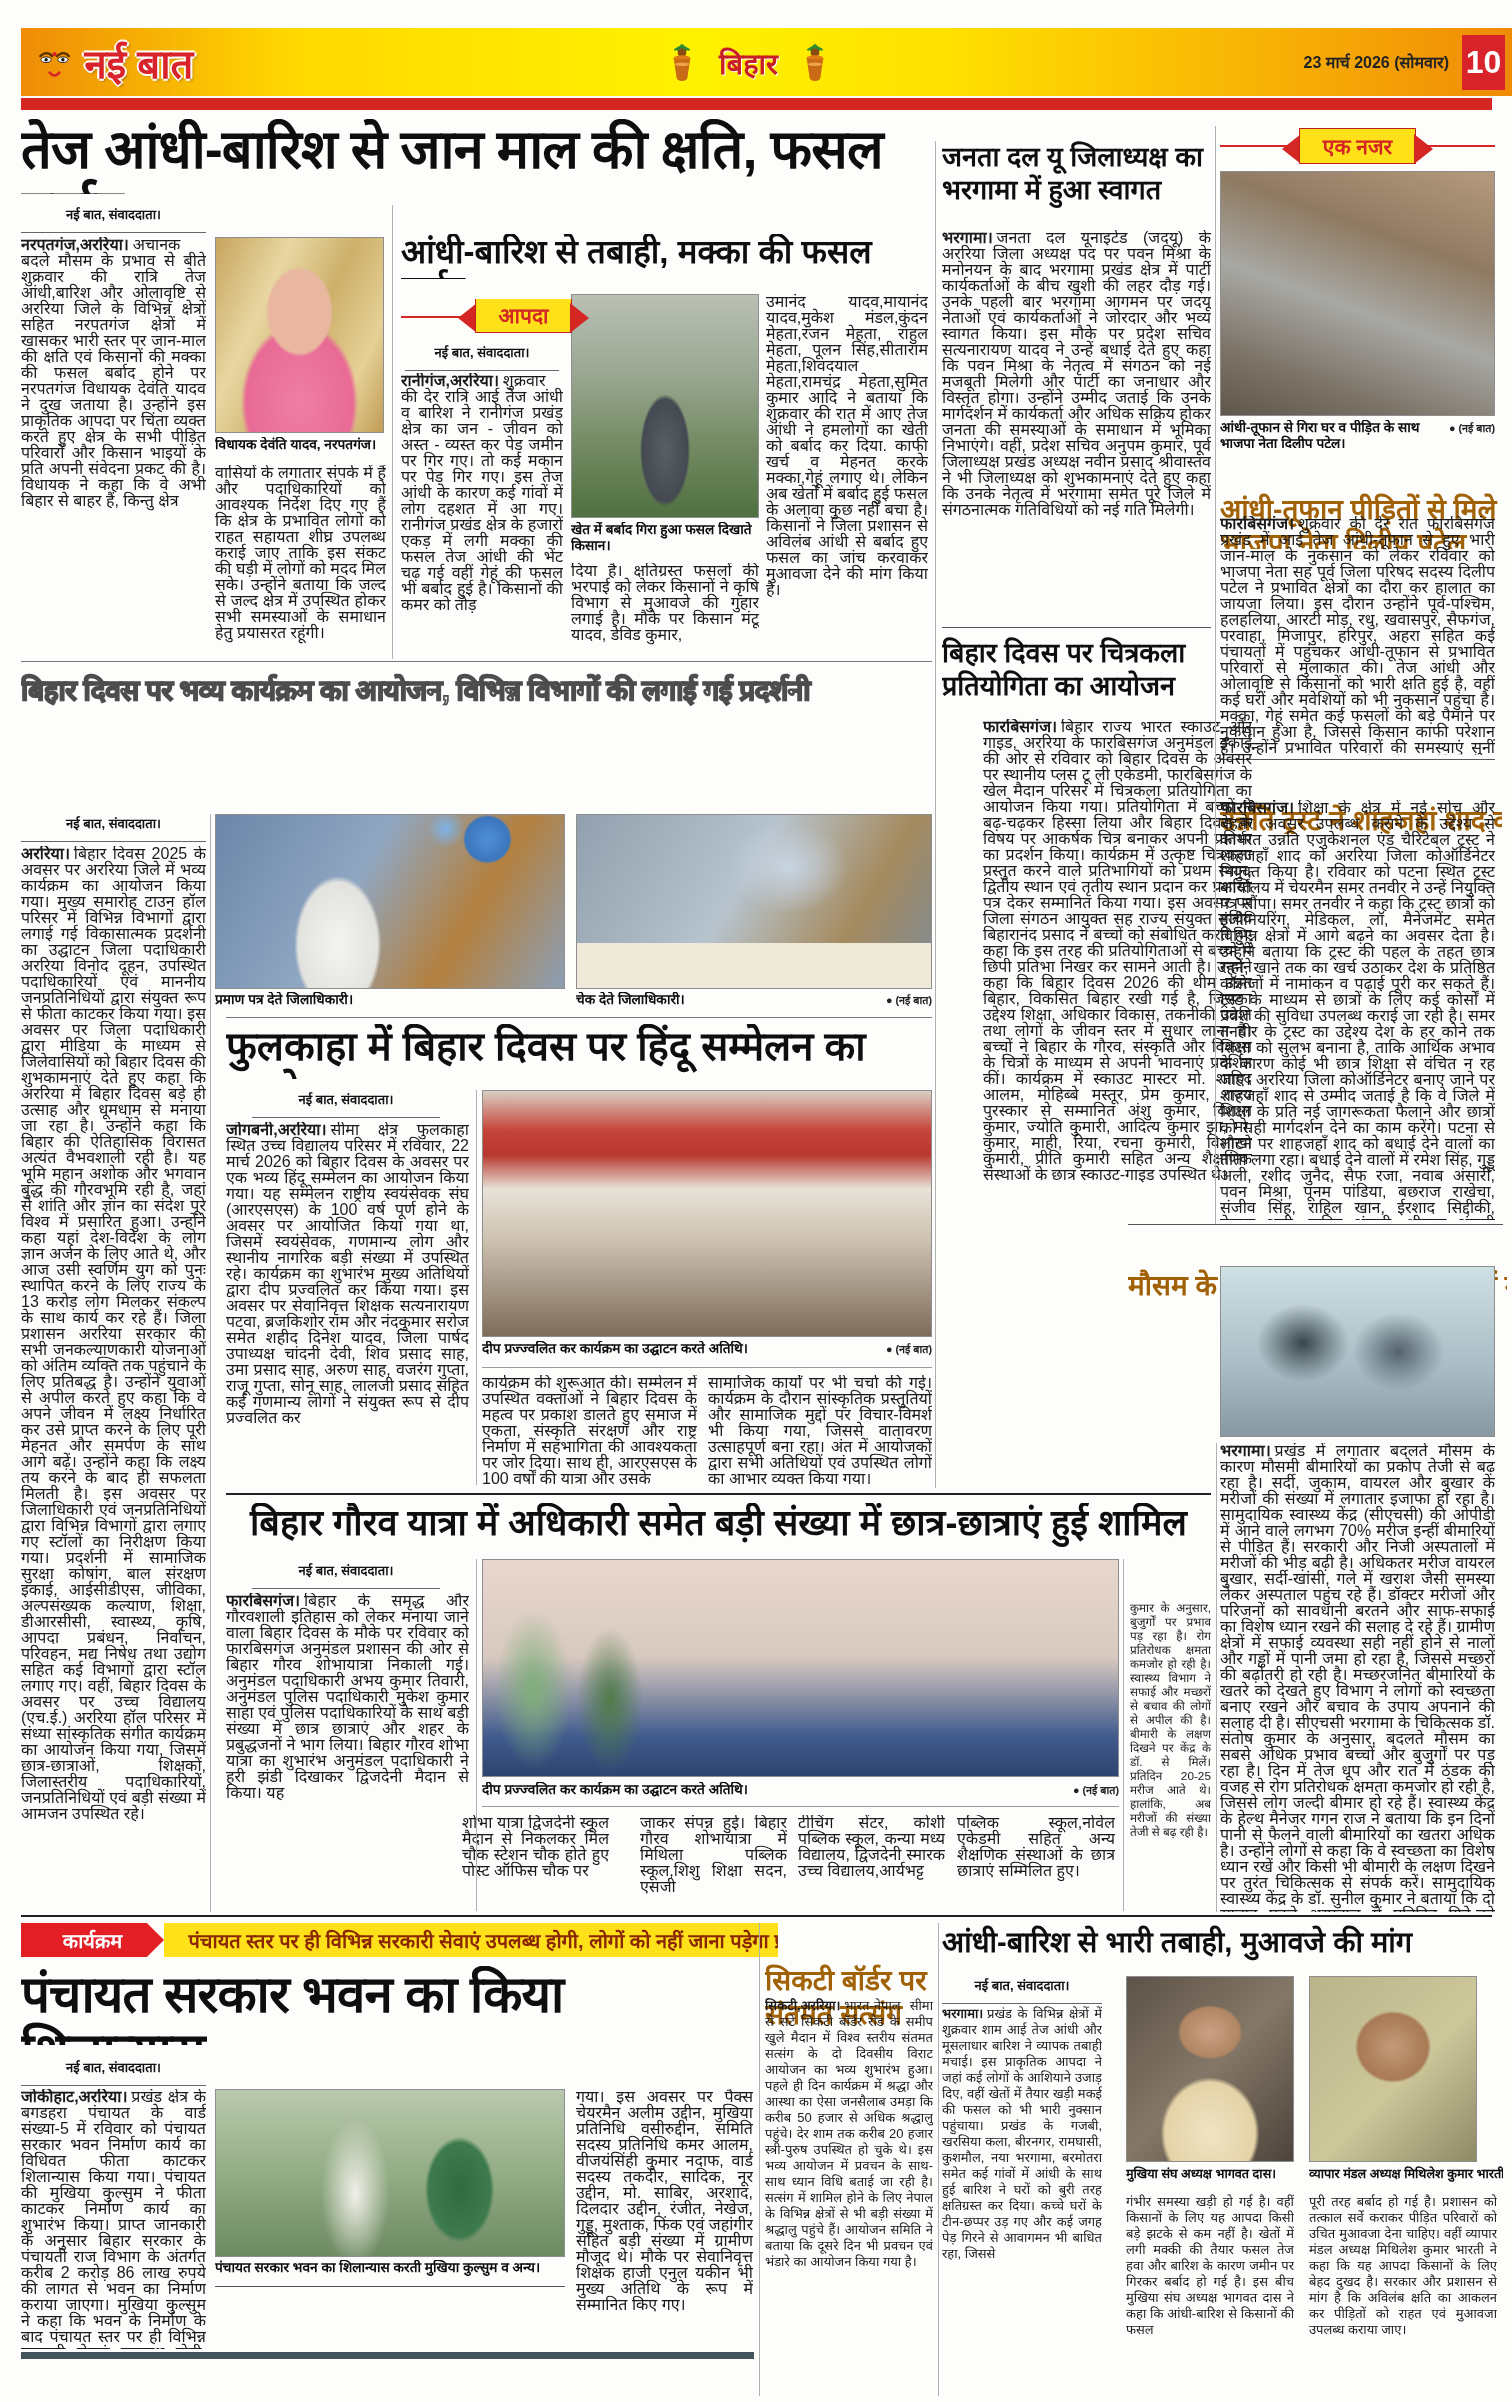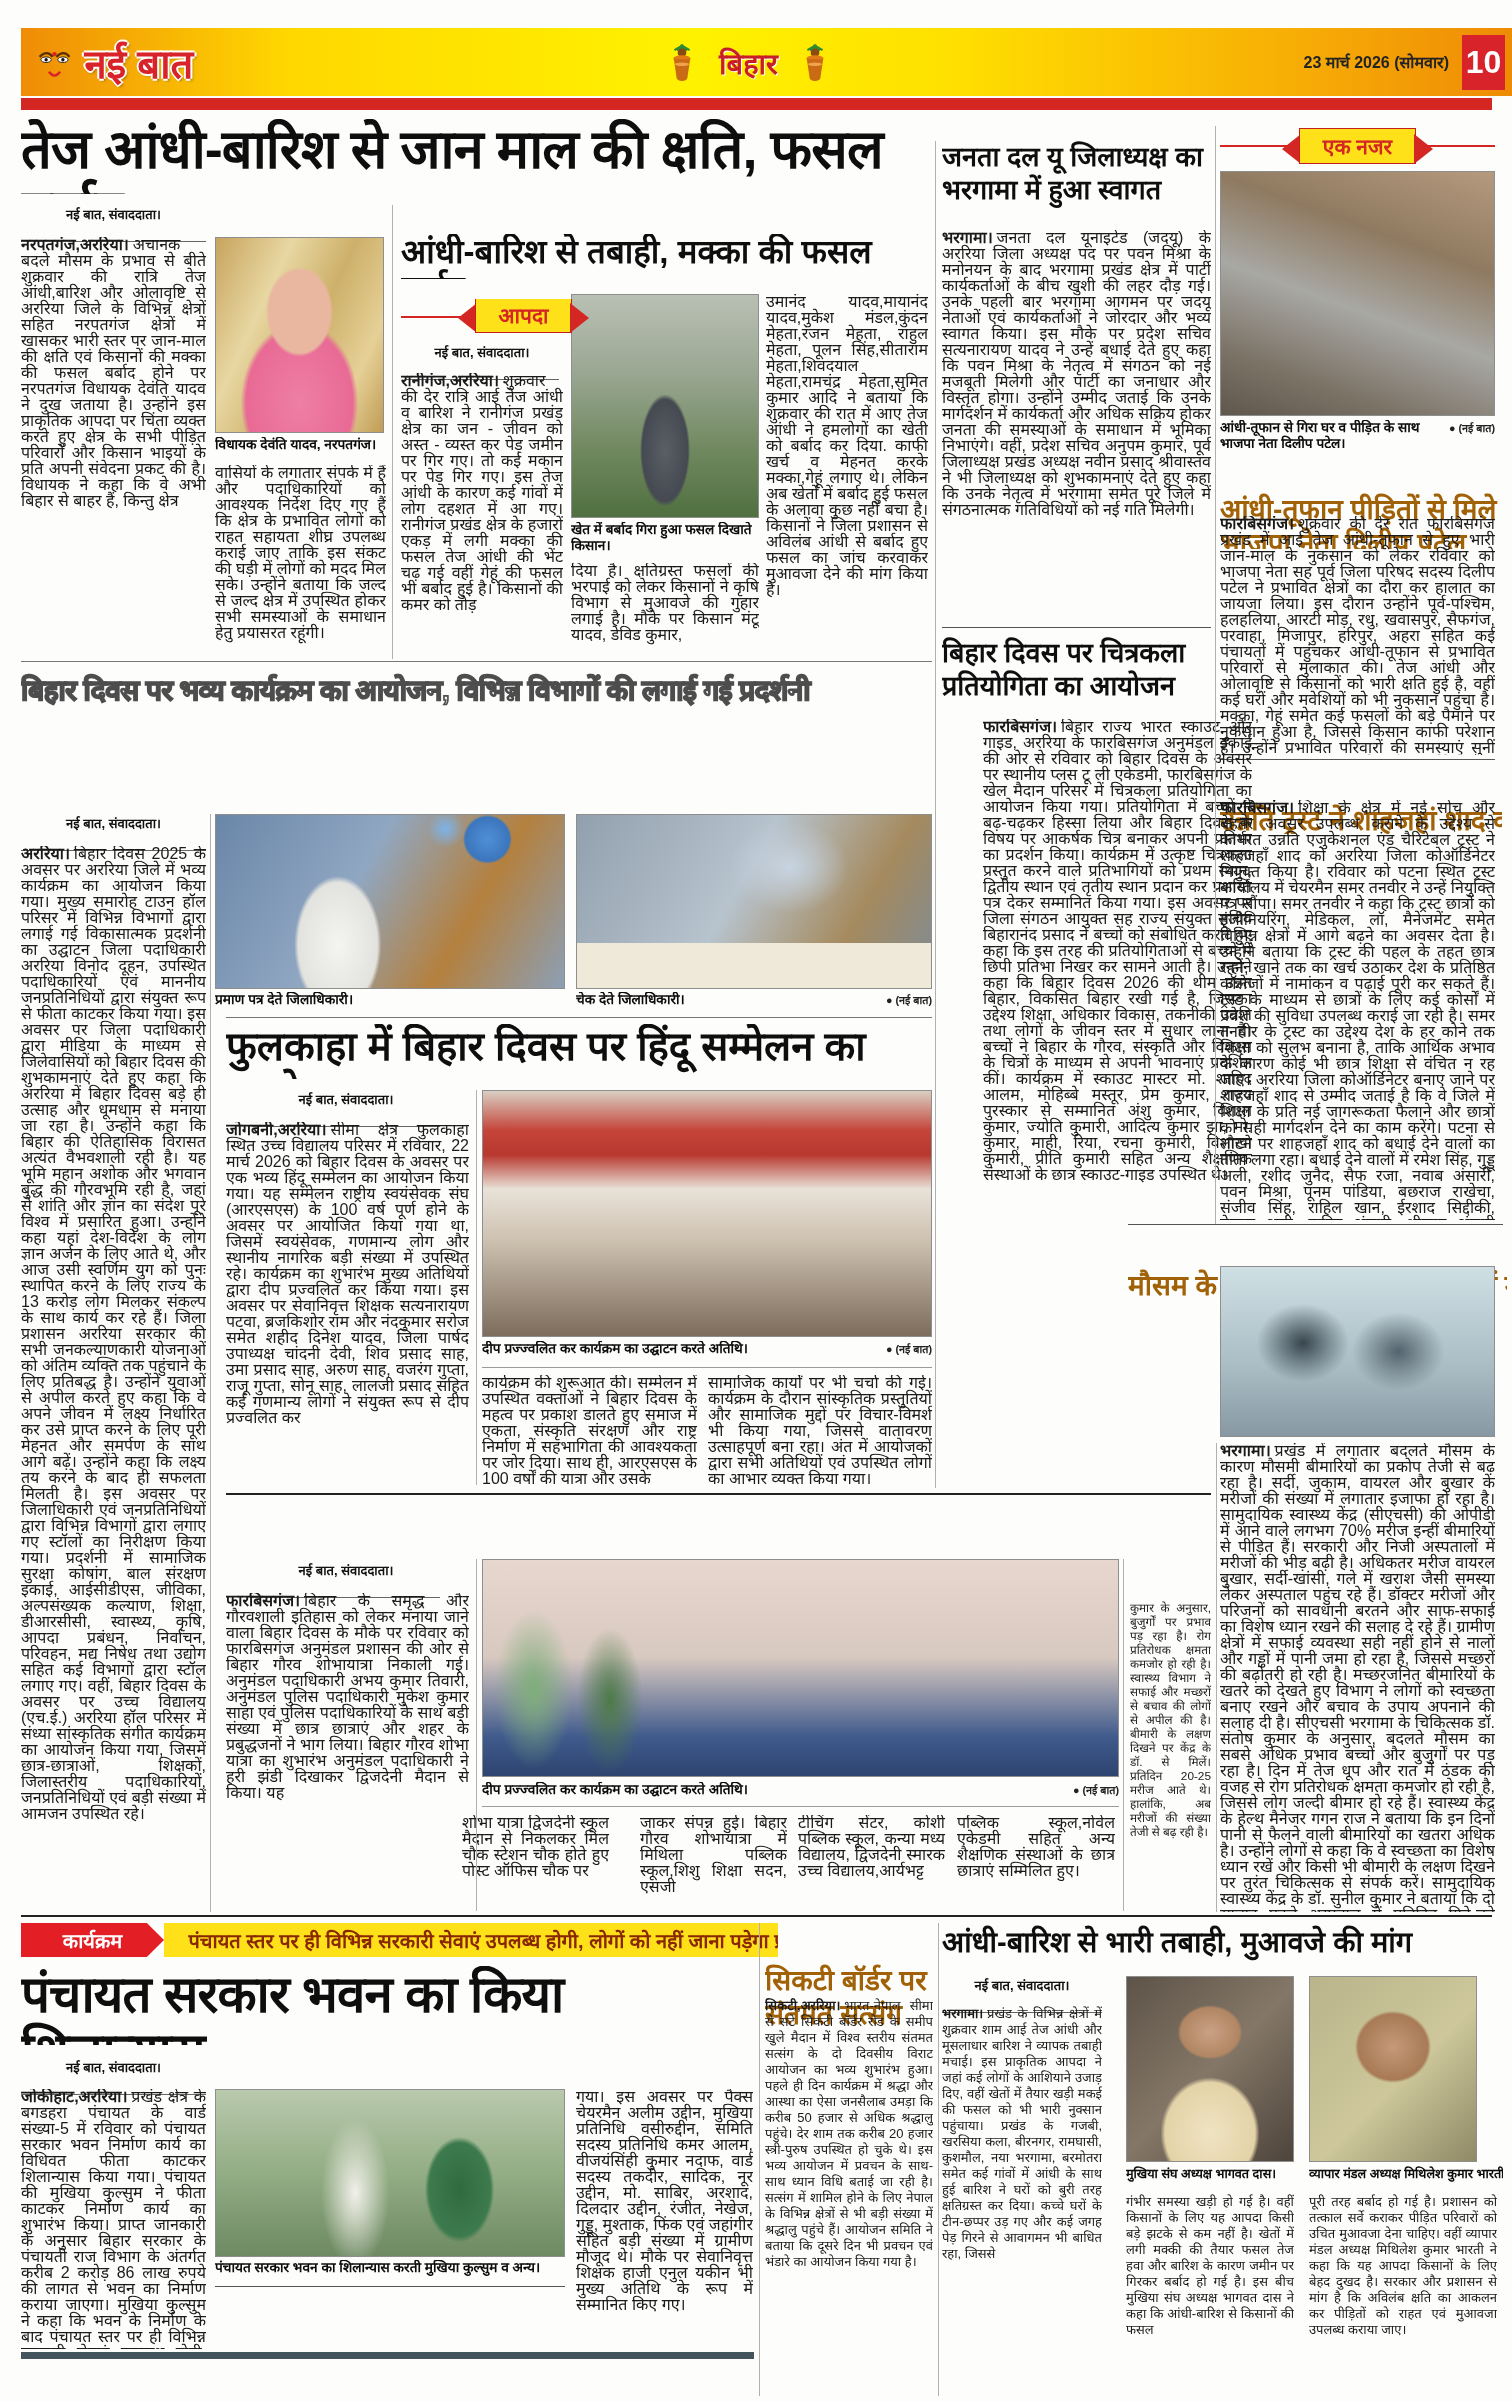--- a/index.html
+++ b/index.html
@@ -25,21 +25,21 @@
   
   .h-main{font-size:54px;line-height:1.12;font-weight:800;color:#0e0e0e;letter-spacing:-0.9px;}
   .h-xl{font-size:58px;line-height:1.1;font-weight:800;color:#0e0e0e;text-align:center;}
   .h-l{font-size:40px;line-height:1.12;font-weight:800;color:#0e0e0e;}
   .h-m{font-size:33px;line-height:1.1;font-weight:800;color:#0e0e0e;}
   .h-s{font-size:27px;line-height:1.22;font-weight:800;color:#0e0e0e;}
   .h-xs{font-size:28px;line-height:1.2;font-weight:800;color:#a16207;margin-top:39px;}
   .center{text-align:center;}
   .kicker-outline{font-size:28px;font-weight:800;color:#f3f3f3;-webkit-text-stroke:1.6px #4d4d4d;
     text-shadow:0 0 0.9px #555;letter-spacing:-0.5px;}
-  .by{font-weight:700;font-size:13px;text-align:center;border-bottom:0.9px solid #666;padding-bottom:13px;color:#111;}
+  .by{font-weight:700;font-size:13px;text-align:center;border-bottom:0.9px solid #666;padding-bottom:4px;color:#111;}
   .bt{font-size:16px;line-height:16px;text-align:justify;color:#1a1a1a;}
   .bt-sm{font-size:11.8px;line-height:14px;text-align:justify;color:#1a1a1a;}
   .dl{font-weight:800;margin-right:3.8px;}
   .cap{font-weight:700;font-size:13.7px;line-height:16px;color:#0c0c0c;}
   .caprow{display:flex;justify-content:space-between;align-items:flex-start;}
   .credit{font-size:10.8px;font-weight:700;color:#222;white-space:nowrap;margin-left:7.5px;}
   
   .ph{position:absolute;border:0.9px solid #8e8e8e;box-sizing:border-box;}
   .ph-devanti{background:radial-gradient(ellipse 56px 75px at 50% 38%,#e9b7a0 0%,#e9b7a0 55%,transparent 60%),
     radial-gradient(ellipse 89px 122px at 50% 85%,#ef7fa4 0%,#e86a95 60%,transparent 66%),
@@ -219,20 +219,21 @@
   <div class="ph ph-sammelan" style="left:482px;top:1090px;width:450px;height:247px;"></div>
   <div class="blk caprow" style="left:482px;top:1341px;width:450px;height:22.6px;">
     <span class="cap">दीप प्रज्ज्वलित कर कार्यक्रम का उद्घाटन करते अतिथि।</span>
     <span class="credit">● (नई बात)</span>
   </div>
   <div class="hr" style="left:482px;top:1367px;width:450px;"></div>
   <div class="blk bt" style="left:482px;top:1375px;width:215px;height:111px;">कार्यक्रम की शुरूआत की। सम्मेलन में उपस्थित वक्ताओं ने बिहार दिवस के महत्व पर प्रकाश डालते हुए समाज में एकता, संस्कृति संरक्षण और राष्ट्र निर्माण में सहभागिता की आवश्यकता पर जोर दिया। साथ ही, आरएसएस के 100 वर्षों की यात्रा और उसके</div>
   <div class="blk bt" style="left:708px;top:1375px;width:224px;height:111px;">सामाजिक कार्यों पर भी चर्चा की गई। कार्यक्रम के दौरान सांस्कृतिक प्रस्तुतियों और सामाजिक मुद्दों पर विचार-विमर्श भी किया गया, जिससे वातावरण उत्साहपूर्ण बना रहा। अंत में आयोजकों द्वारा सभी अतिथियों एवं उपस्थित लोगों का आभार व्यक्त किया गया।</div>
 
   <div class="hr" style="left:226px;top:1493px;width:985px;height:1.9px;background:#222;"></div>
+  <div class="blk h-l center" style="left:226px;top:1503px;width:985px;height:49px;font-size:36px;">बिहार गौरव यात्रा में अधिकारी समेत बड़ी संख्या में छात्र-छात्राएं हुई शामिल</div>
   <div class="blk by" style="left:252px;top:1561px;width:188px;height:22.6px;">नई बात, संवाददाता।</div>
   <div class="blk bt" style="left:226px;top:1593px;width:243px;height:320px;">
     <span class="dl">फारबिसगंज।</span><span>बिहार के समृद्ध और गौरवशाली इतिहास को लेकर मनाया जाने वाला बिहार दिवस के मौके पर रविवार को फारबिसगंज अनुमंडल प्रशासन की ओर से बिहार गौरव शोभायात्रा निकाली गई। अनुमंडल पदाधिकारी अभय कुमार तिवारी, अनुमंडल पुलिस पदाधिकारी मुकेश कुमार साहा एवं पुलिस पदाधिकारियों के साथ बड़ी संख्या में छात्र छात्राएं और शहर के प्रबुद्धजनों ने भाग लिया। बिहार गौरव शोभा यात्रा का शुभारंभ अनुमंडल पदाधिकारी ने हरी झंडी दिखाकर द्विजदेनी मैदान से किया। यह</span>
   </div>
   <div class="ph ph-gaurav" style="left:482px;top:1559px;width:637px;height:218px;"></div>
   <div class="blk caprow" style="left:482px;top:1782px;width:637px;height:21px;">
     <span class="cap">दीप प्रज्ज्वलित कर कार्यक्रम का उद्घाटन करते अतिथि।</span>
     <span class="credit">● (नई बात)</span>
   </div>
   <div class="hr" style="left:482px;top:1806px;width:637px;"></div>

